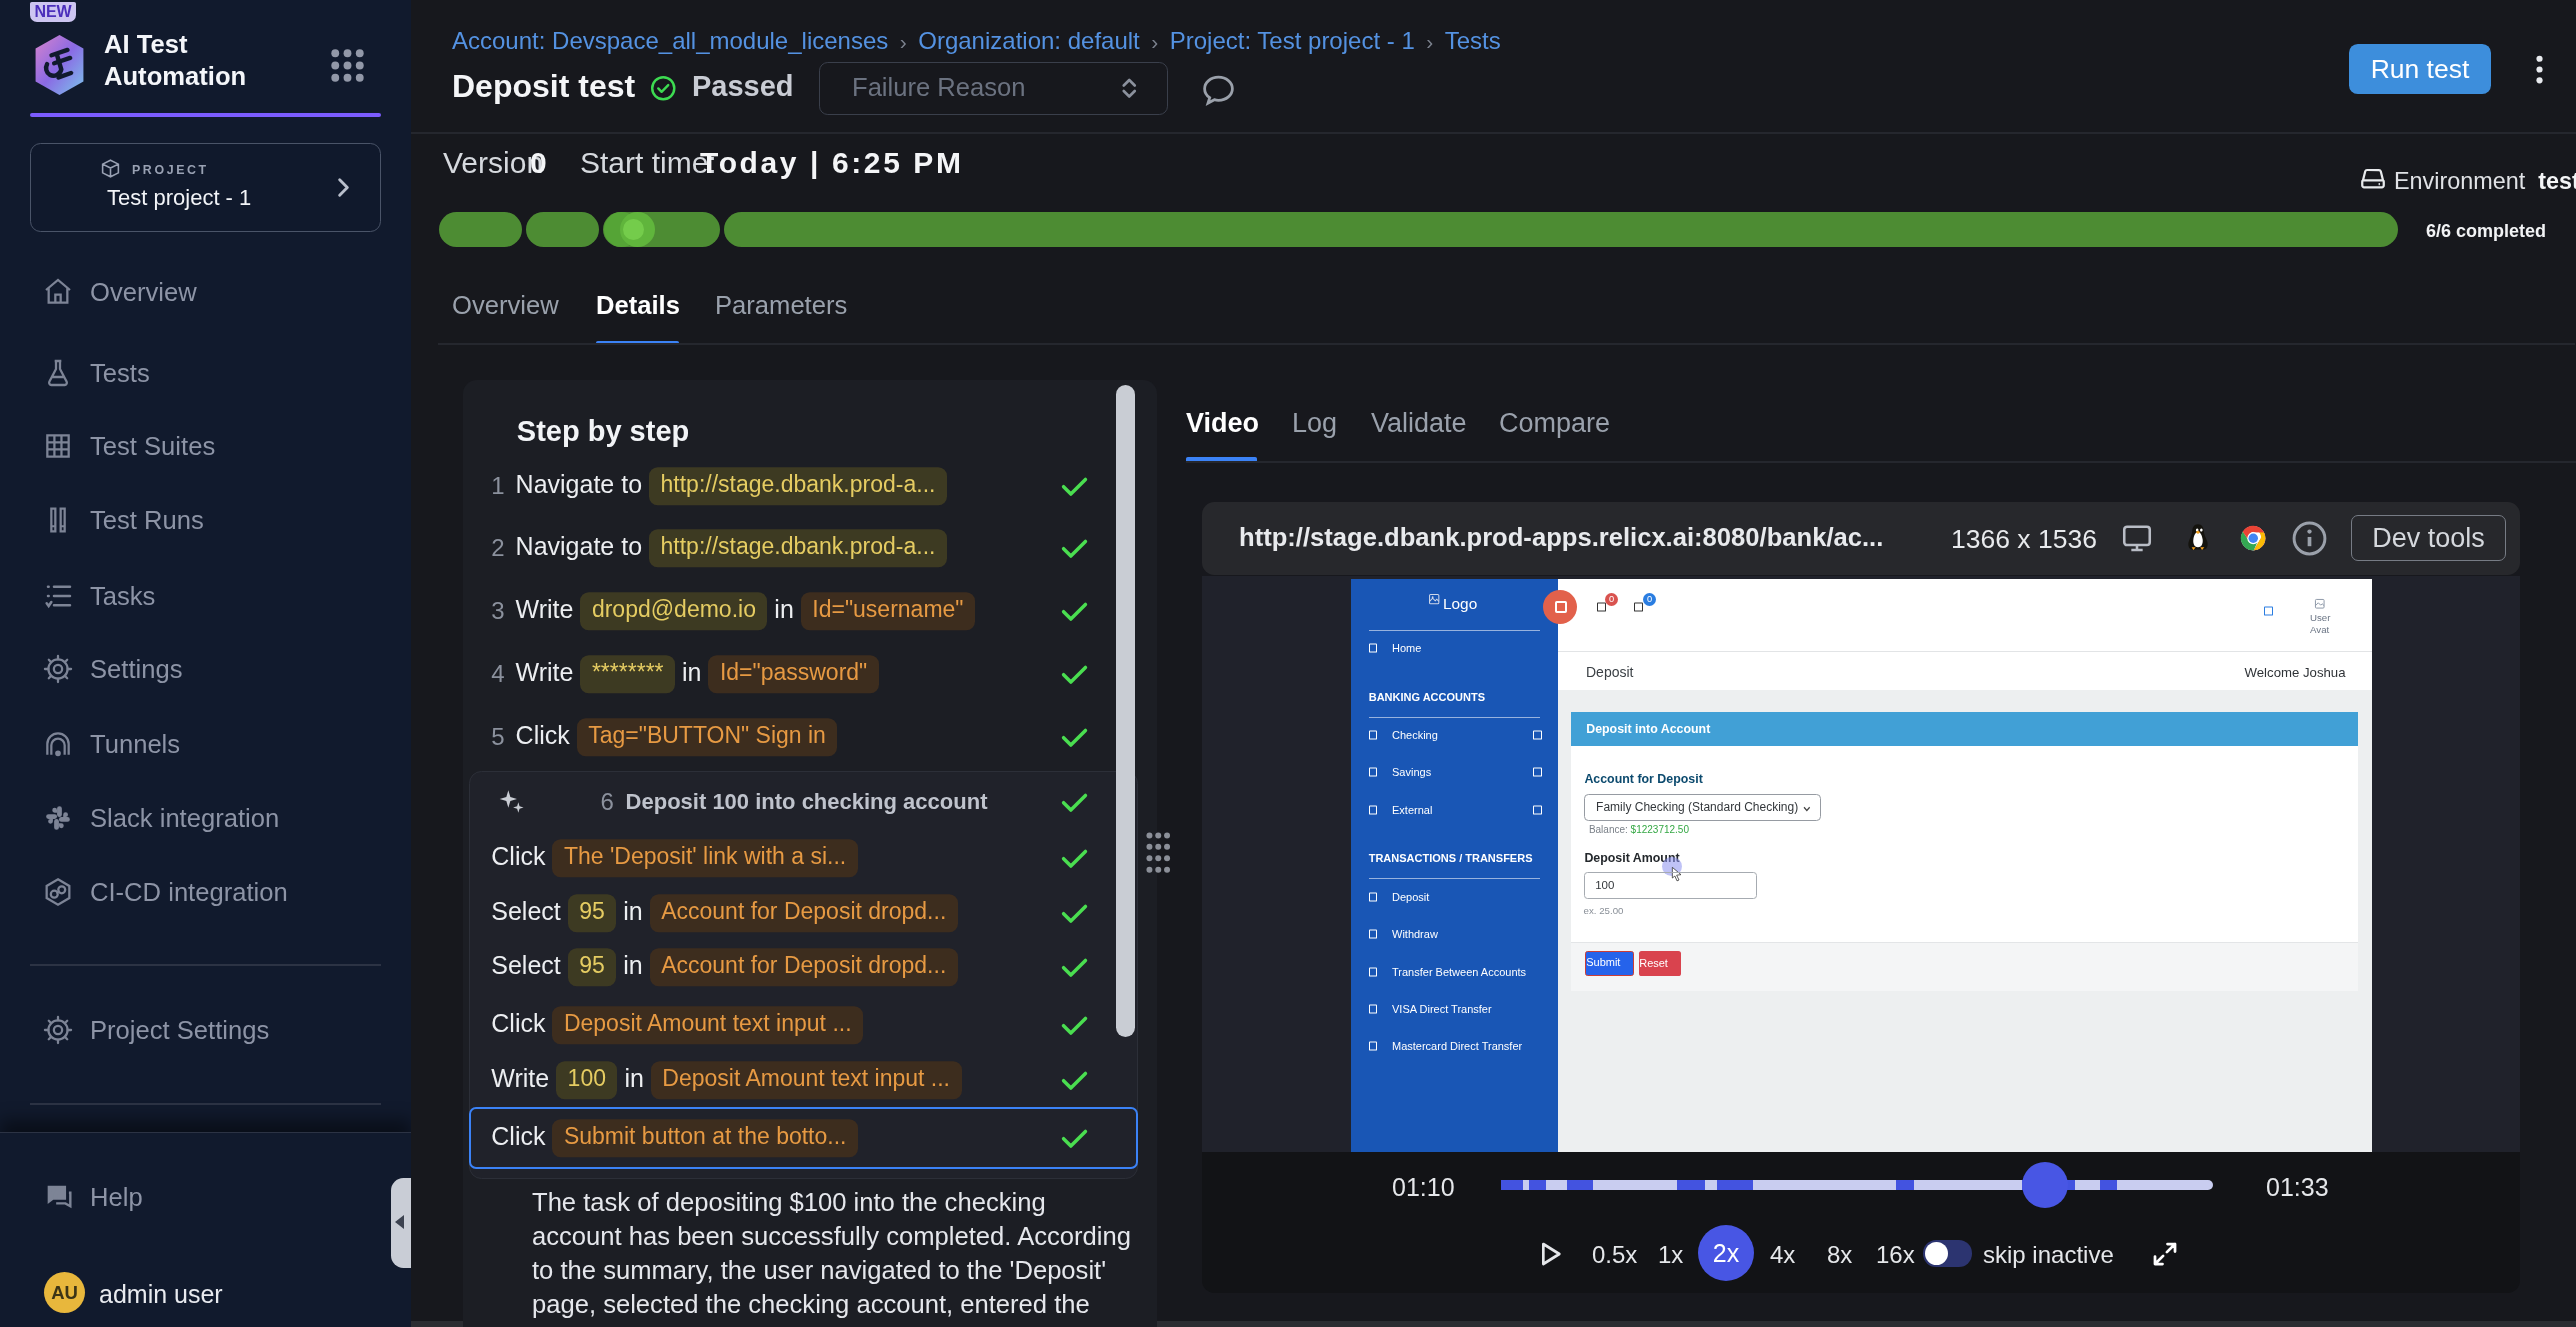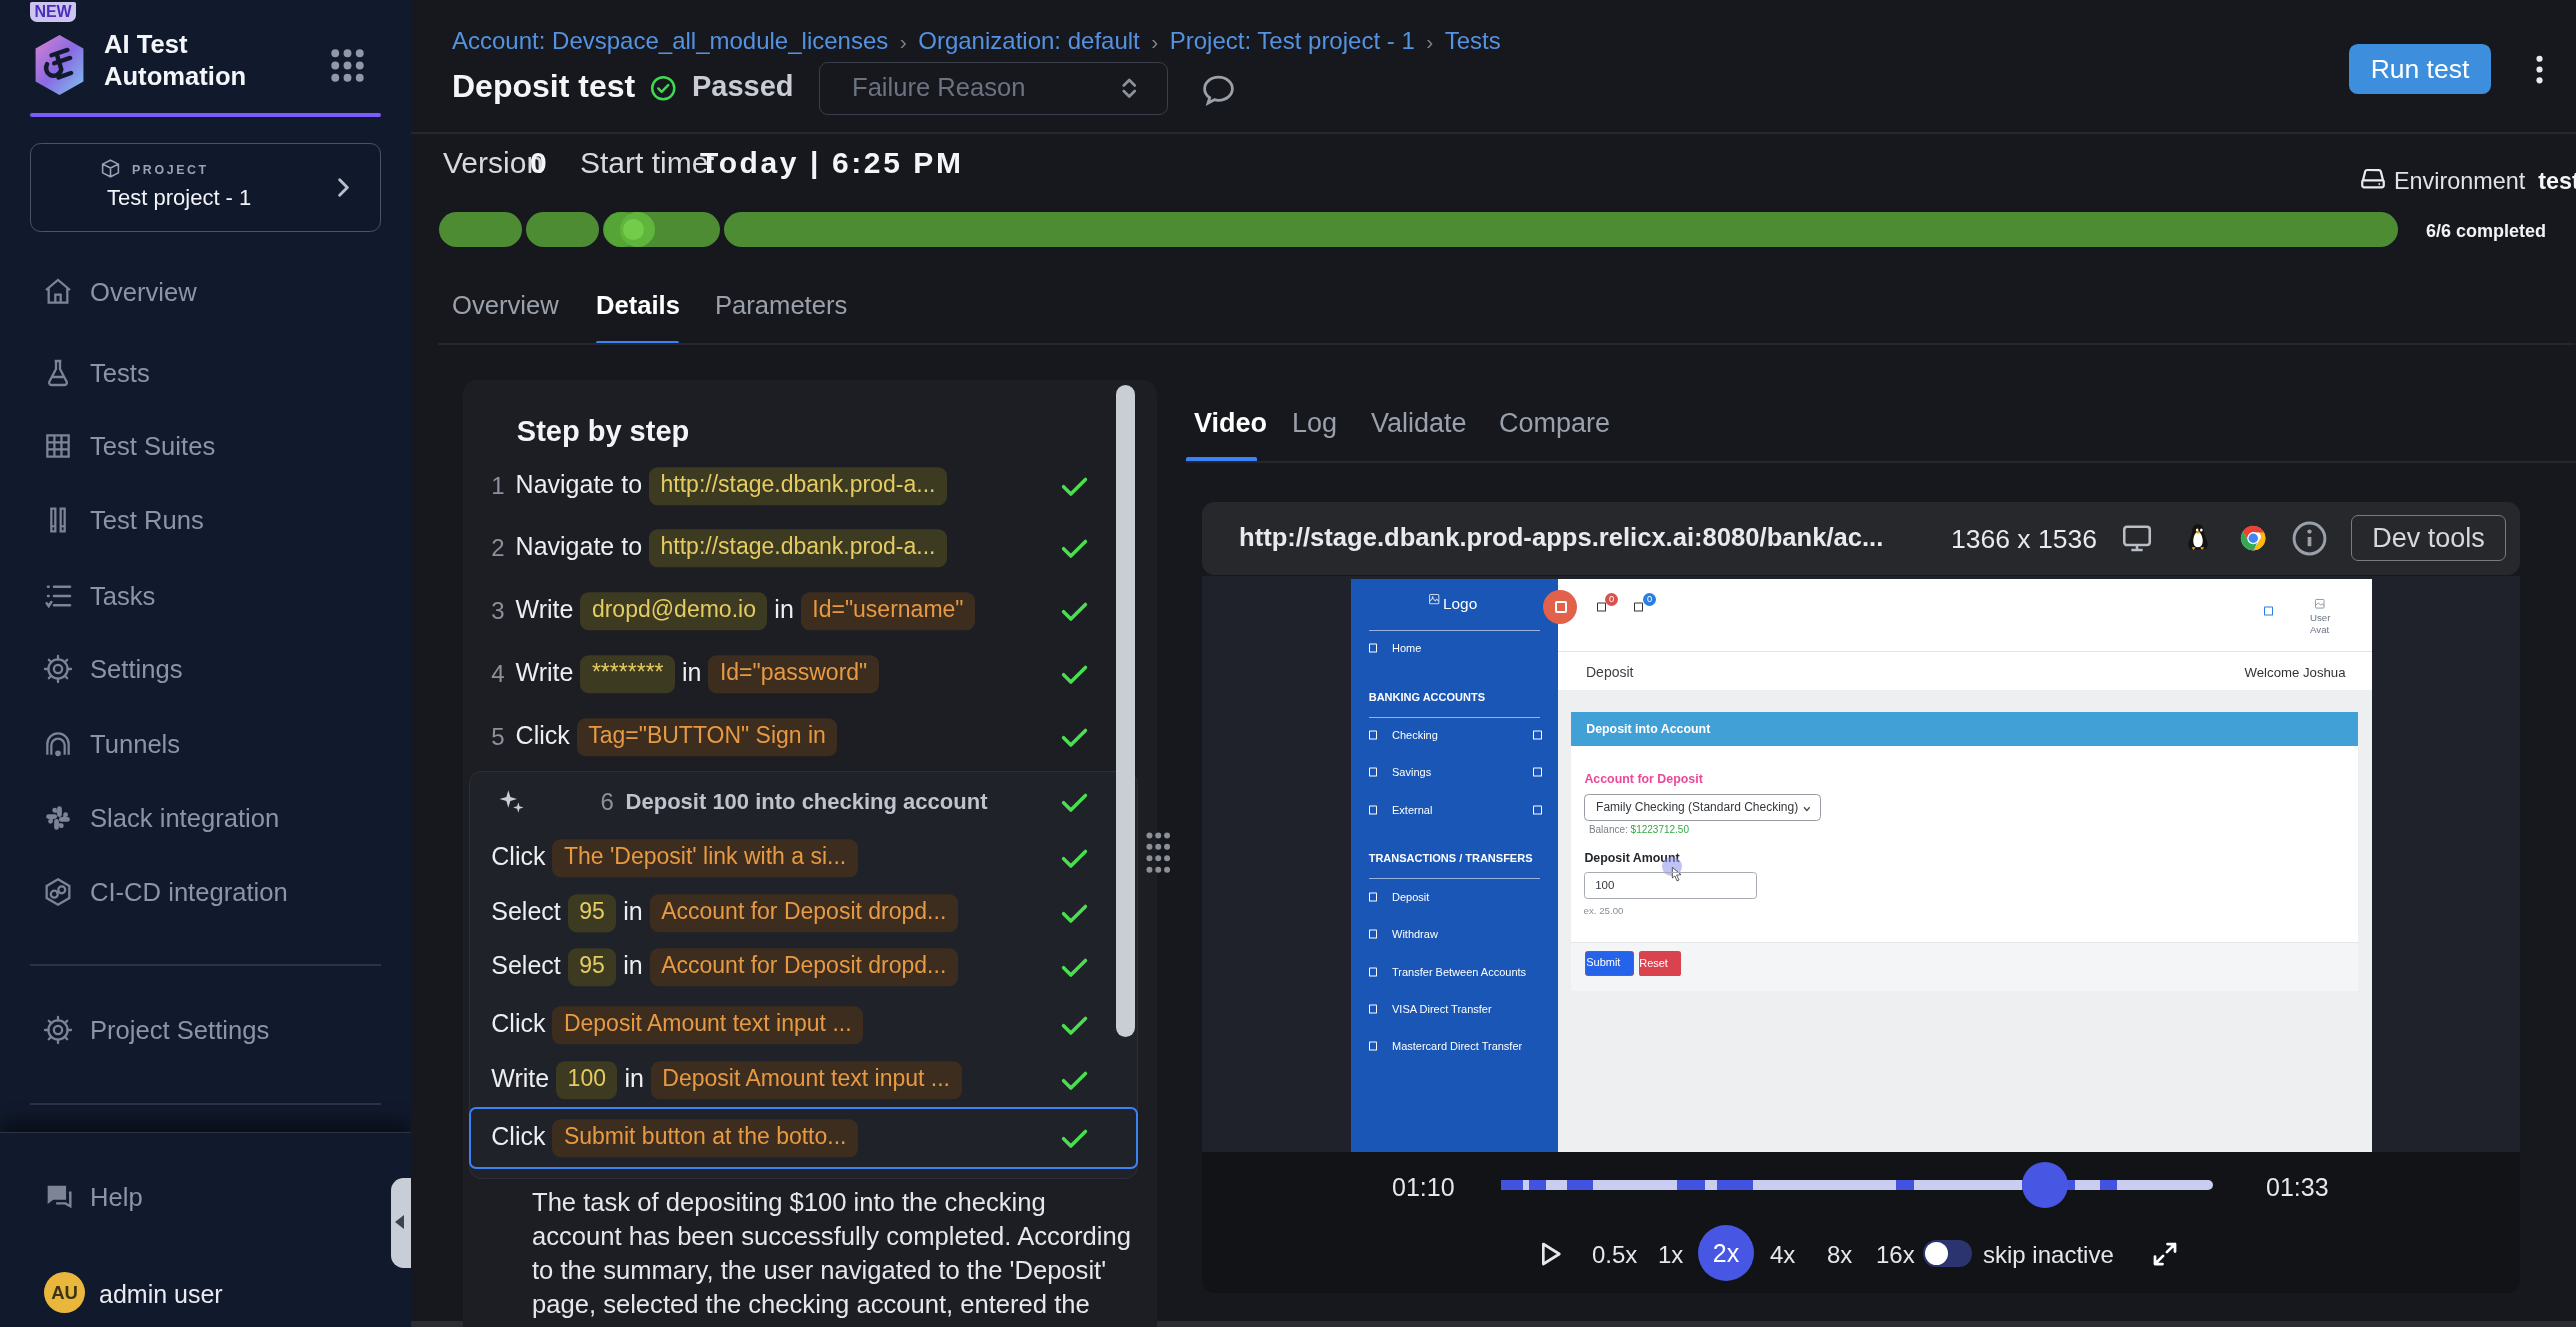--- a/index.html
+++ b/index.html
@@ -62,21 +62,21 @@
 .chip.o { background:#3d2d1e; color:#e79a43; }
 .scheck { position:absolute; left:583px; top:50%; transform:translateY(-50%); }
 .group6 { position:absolute; left:6.2px; top:391px; width:669px; height:408px; background:#20222a; border:1.8px solid #2c2f38; border-radius:12.4px; }
 .bluebox { position:absolute; left:6.2px; top:727px; width:669px; height:62px; border:2.6px solid #3b82f6; border-radius:7px; background:#20222a; }
 .steps-para { position:absolute; left:69px; top:805px; width:607px; font-size:25.6px; line-height:34px; color:#e5e7ec; }
 .lscroll { position:absolute; left:653px; top:5.3px; width:19.4px; height:652px; background:#c9cdd4; border-radius:9.7px; }
 .dragdots { position:absolute; left:1145px; top:831px; width:26.5px; height:44px; }
 
 
 .rtab { position:absolute; top:408px; font-size:27px; color:#9aa1ac; }
-.rtab.on { color:#fff; font-weight:600;margin-left:8px; }
+.rtab.on { color:#fff; font-weight:600; }
 .rtabs-line { position:absolute; left:775px; top:461px; width:1390px; height:1.8px; background:#25272e; }
 .video-underline { position:absolute; left:775px; top:457px; width:71px; height:5.3px; background:#3b82f6; border-radius:1.8px; }
 #browserbar { position:absolute; left:791px; top:502px; width:1318px; height:73px; background:#27282c; border-radius:12.4px; }
 .burl { position:absolute; left:37px; top:21px; font-size:25.6px; font-weight:bold; color:#e8eaed; }
 .bsize { position:absolute; left:749px; top:22px; font-size:26.5px; color:#e8eaed; }
 .devtools { position:absolute; left:1149px; top:13.2px; width:155px; height:46px; border:1.8px solid #777c85; border-radius:7px; color:#d5d8dd; font-size:27px; text-align:center; line-height:44px; }
 #videoarea { position:absolute; left:791px; top:576px; width:1318px; height:576px; background:#20222b; }
 #controls { position:absolute; left:791px; top:1152px; width:1318px; height:141px; background:#121316; border-radius:0 0 12.4px 12.4px; }
 .vtime { position:absolute; top:21px; font-size:25px; color:#e5e7ea; white-space:nowrap; }
 .vtrack { position:absolute; left:299px; top:28px; width:712px; height:9.7px; background:#c9cdf0; border-radius:5.3px; }
@@ -392,21 +392,21 @@
           </svg>
         <div class="abs" style="left:752px;top:33px;font-size:9.7px;color:#6b7585;line-height:11.5px">User<br>Avat</div>
       </div>
       <div id="approw2">
         <div class="abs" style="left:28px;top:9.7px;font-size:14px;color:#3a3f44">Deposit</div>
         <div class="abs" style="right:26.5px;top:10.6px;font-size:13.2px;color:#2f3337;white-space:nowrap">Welcome Joshua</div>
       </div>
       <div id="appcontent">
         <div class="bluehdr">Deposit into Account</div>
         <div class="whitecard">
-          <div class="abs" style="left:13.2px;top:25.6px;font-size:12.4px;font-weight:bold;color:#ec4899">Account for Deposit</div>
+          <div class="abs" style="left:13.2px;top:25.6px;font-size:12.4px;font-weight:bold;color:#0c4a6e">Account for Deposit</div>
           <div class="abs" style="left:12.4px;top:48px;width:237px;height:27px;border:0.9px solid #969ba2;border-radius:4.4px;font-size:12px;color:#34383c;line-height:25.6px;padding-left:11.5px;white-space:nowrap">Family Checking (Standard Checking)<svg class="abs" style="right:8px;top:8.8px" width="9.7" height="9.7" viewBox="0 0 24 24" fill="none" stroke="#444" stroke-width="3">
                 <path d="M5 8 L12 16 L19 8"></path>
               </svg></div>
           <div class="abs" style="left:17.7px;top:78px;font-size:10px;color:#7a8088;white-space:nowrap">Balance: <span style="color:#35a845">$1223712.50</span></div>
           <div class="abs" style="left:13.2px;top:105px;font-size:12.4px;font-weight:bold;color:#24282c">Deposit Amount</div>
           <div class="abs" style="left:91px;top:111px;width:19.4px;height:19.4px;background:rgba(138,143,238,.55);border-radius:50%"></div>
           <svg class="abs" style="left:98px;top:120px" width="16" height="16" viewBox="0 0 24 24">
               <path d="M5 2 L18 13 L11.5 13.8 L15 21 L12 22.3 L8.8 15 L5 18 Z" fill="#fff" stroke="#333" stroke-width="1.2"></path>
             </svg>
           <div class="abs" style="left:12.4px;top:126px;width:173px;height:27px;border:0.9px solid #a6abb1;border-radius:3.5px;font-size:11.5px;color:#34383c;line-height:25.6px;padding-left:10.6px">100</div>

